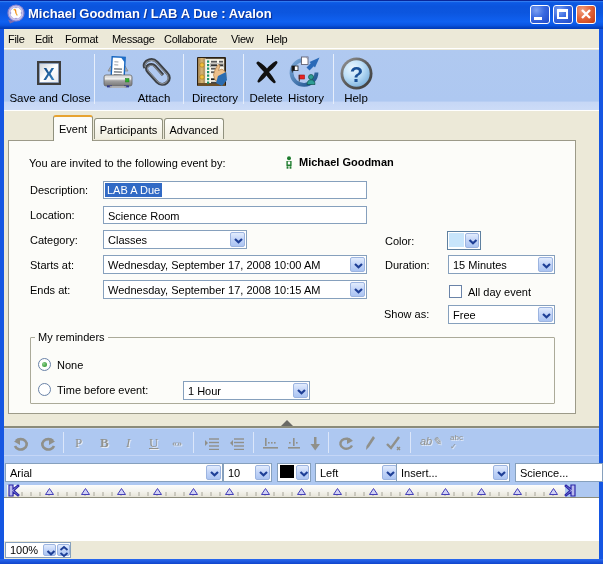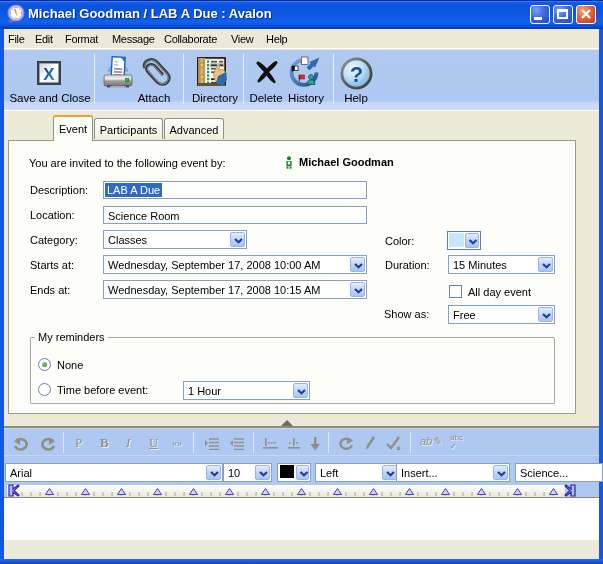--- a/index.html
+++ b/index.html
@@ -557,13 +557,29 @@
         <use href="#tabtri" x="401" y="1"></use>
         <use href="#tabtri" x="437" y="1"></use>
       <use href="#tabtri" x="473" y="1"></use>
         <use href="#tabtri" x="509" y="1"></use>
         <use href="#tabtri" x="545" y="1"></use>
       <path d="M5 1 L9 1 L9 5 L14 1 L15 2 L10 6.5 L15 11 L14 12 L9 8 L9 12 L5 12 Z" fill="#b8b8ec" stroke="#2a25a8" stroke-width="1.2"></path>
       <path d="M571 1 L567 1 L567 5 L562 1 L561 2 L566 6.5 L561 11 L562 12 L567 8 L567 12 L571 12 Z" fill="#b8b8ec" stroke="#2a25a8" stroke-width="1.2"></path>
     </svg>
   </div>
   <div id="textarea"></div>
+  <div id="statusbar">
+    <div id="zoombox">
+      <span style="position:absolute;left:4px;top:1px">100%</span>
+      <div class="cbtn" style="left:37px;width:13px;right:auto">
+          <svg width="10" height="8">
+            <path class="chev" d="M1.5 2 L5 5.2 L8.5 2"></path>
+          </svg>
+        </div>
+      <div class="cbtn" style="left:51px;width:13px;right:auto">
+        <svg style="top:0;left:1px" width="10" height="13">
+            <path class="chev" style="stroke-width:1.8" d="M1.5 5 L5 2 L8.5 5"></path>
+            <path class="chev" style="stroke-width:1.8" d="M1.5 8 L5 11 L8.5 8"></path>
+          </svg>
+      </div>
+    </div>
+  </div>
 </div>
 
 </body></html>

